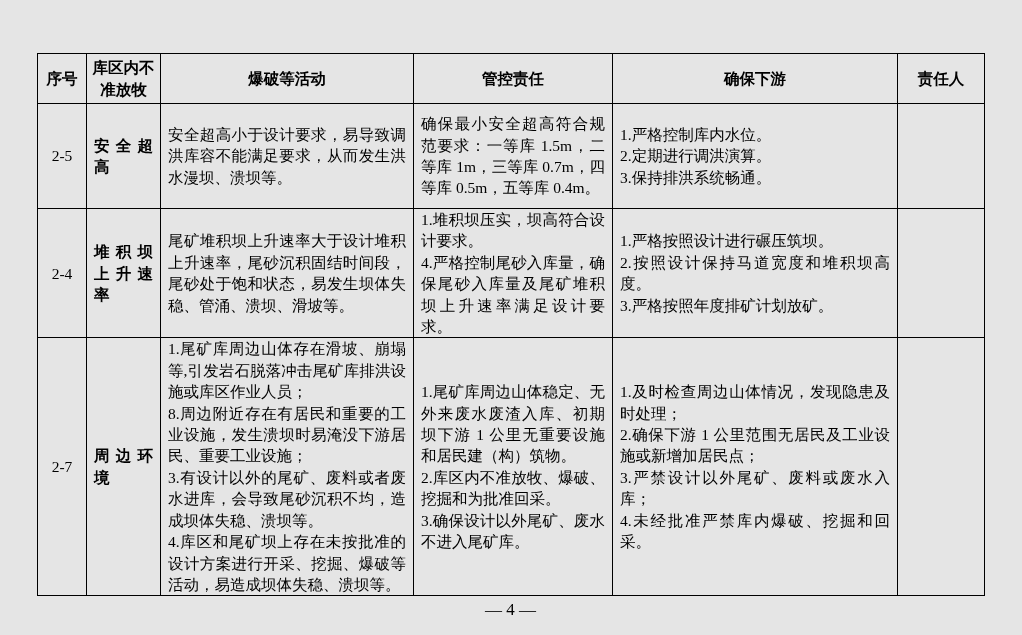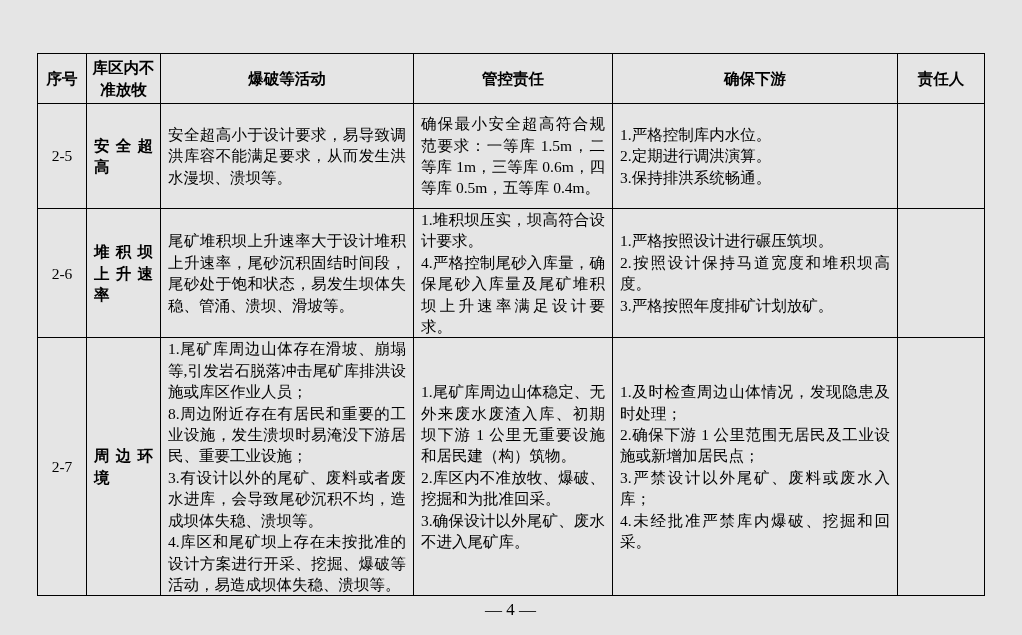--- a/index.html
+++ b/index.html
@@ -93,28 +93,28 @@
         <th>管控责任</th>
         <th>确保下游</th>
         <th>责任人</th>
       </tr>
     </thead>
     <tbody>
       <tr style="height:105px">
         <td class="c-seq">2-5</td>
         <td class="c-fac">安全超高</td>
         <td class="c-txt">安全超高小于设计要求，易导致调洪库容不能满足要求，从而发生洪水漫坝、溃坝等。</td>
-        <td class="c-txt">确保最小安全超高符合规范要求：一等库 1.5m，二等库 1m，三等库 0.6m，四等库 0.5m，五等库 0.4m。</td>
+        <td class="c-txt">确保最小安全超高符合规范要求：一等库 1.5m，二等库 1m，三等库 0.7m，四等库 0.5m，五等库 0.4m。</td>
         <td class="c-txt">1.严格控制库内水位。
 2.定期进行调洪演算。
 3.保持排洪系统畅通。</td>
         <td class="c-person"></td>
       </tr>
       <tr style="height:128px">
-        <td class="c-seq">2-6</td>
+        <td class="c-seq">2-4</td>
         <td class="c-fac">堆积坝上升速率</td>
         <td class="c-txt">尾矿堆积坝上升速率大于设计堆积上升速率，尾砂沉积固结时间段，尾砂处于饱和状态，易发生坝体失稳、管涌、溃坝、滑坡等。</td>
         <td class="c-txt">1.堆积坝压实，坝高符合设计要求。
 4.严格控制尾砂入库量，确保尾砂入库量及尾矿堆积坝上升速率满足设计要求。</td>
         <td class="c-txt">1.严格按照设计进行碾压筑坝。
 2.按照设计保持马道宽度和堆积坝高度。
 3.严格按照年度排矿计划放矿。</td>
         <td class="c-person"></td>
       </tr>
       <tr style="height:257px">

